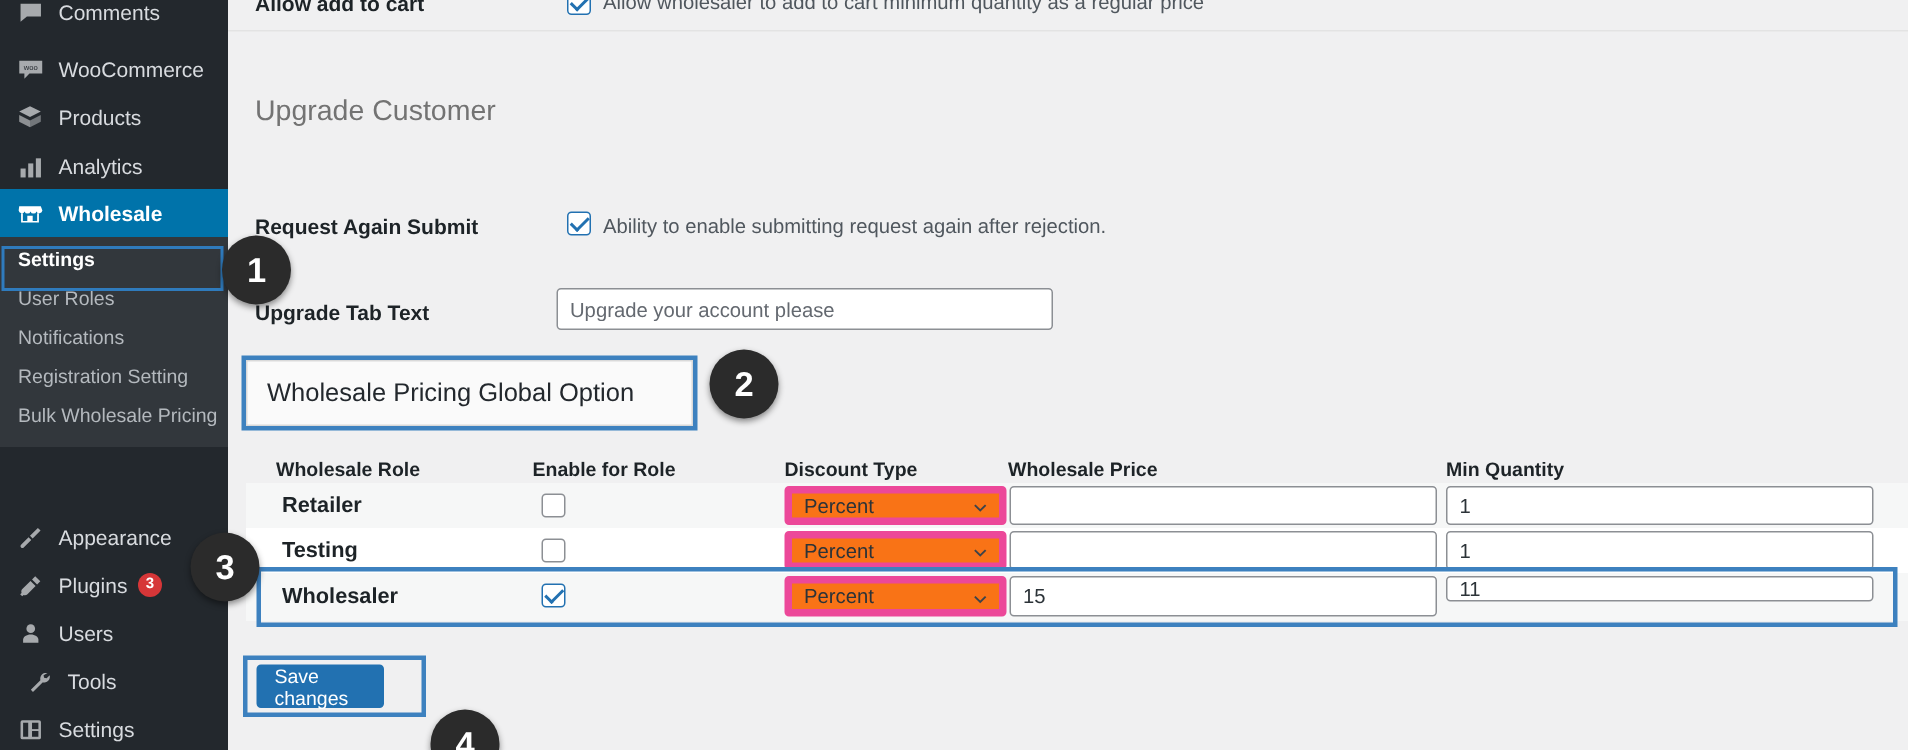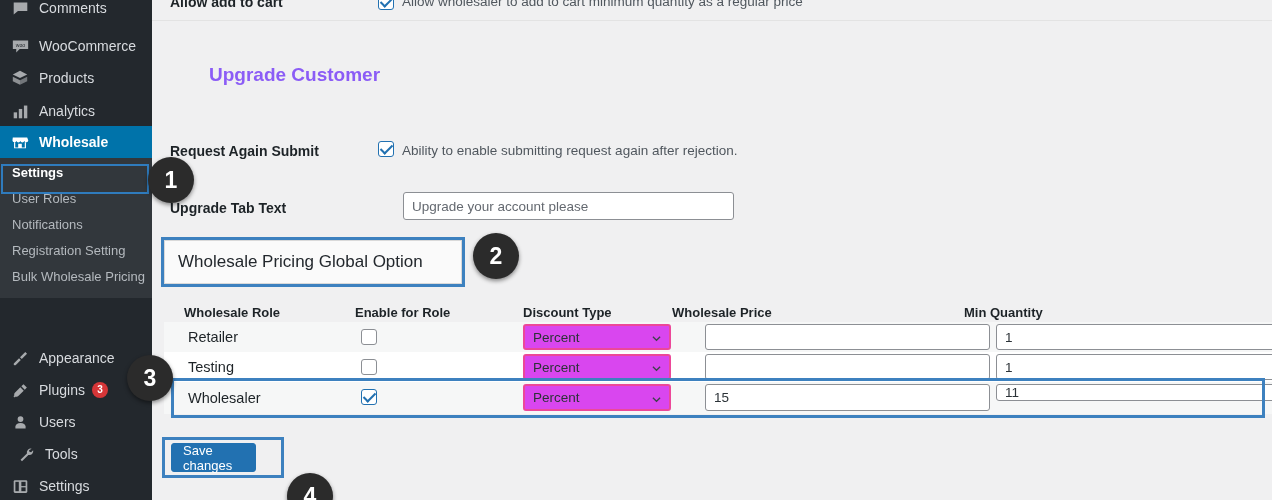--- a/index.html
+++ b/index.html
@@ -93,23 +93,22 @@
   }
   .row-desc {
     position: absolute;
     font-size: 13.5px;
     color: #50575e;
     white-space: nowrap;
   }
   .section-title {
     position: absolute;
     font-size: 19px;
-    font-weight: bold;
-    color: #8b5cf6;
-    margin-left: 39px;
+    font-weight: normal;
+    color: #737373;
   }
 
   
   .cbx {
     position: absolute;
     width: 16px; height: 16px;
     border: 1px solid #8c8f94;
     border-radius: 3px;
     background: #fff;
   }
@@ -128,30 +127,29 @@
   .txt {
     position: absolute;
     border: 1px solid #8c8f94;
     border-radius: 3px;
     background: #fff;
     font-size: 13.5px;
     color: #2c3338;
     padding: 0 8px;
     line-height: 1;
     font-family: "Liberation Sans", sans-serif;
-    margin-left: 32px;
   }
   .txt::placeholder { color: #646970; opacity: 1; }
 
   
   .sel {
     position: absolute;
-    border: 2px solid #ec4899;
+    border: 5px solid #ec4899;
     border-radius: 3px;
-    background: #d946ef;
+    background: #f97316;
     font-size: 13.5px;
     color: #2c3338;
     display: flex; align-items: center;
     padding-left: 8px;
   }
   .sel .chev {
     position: absolute; right: 8px; top: 50%;
     margin-top: -3px;
     width: 9px; height: 9px;
   }
@@ -176,21 +174,21 @@
   .th {
     position: absolute;
     font-size: 13px;
     font-weight: bold;
     color: #1d2327;
     white-space: nowrap;
   }
   .role-name {
     position: absolute;
     font-size: 14.5px;
-    font-weight: normal;
+    font-weight: bold;
     color: #1d2327;
   }
   .rowband {
     position: absolute;
     background: #f6f7f7;
   }
   .rowband.alt { background: #ffffff; }
   .rowline {
     position: absolute;
     height: 1px;

